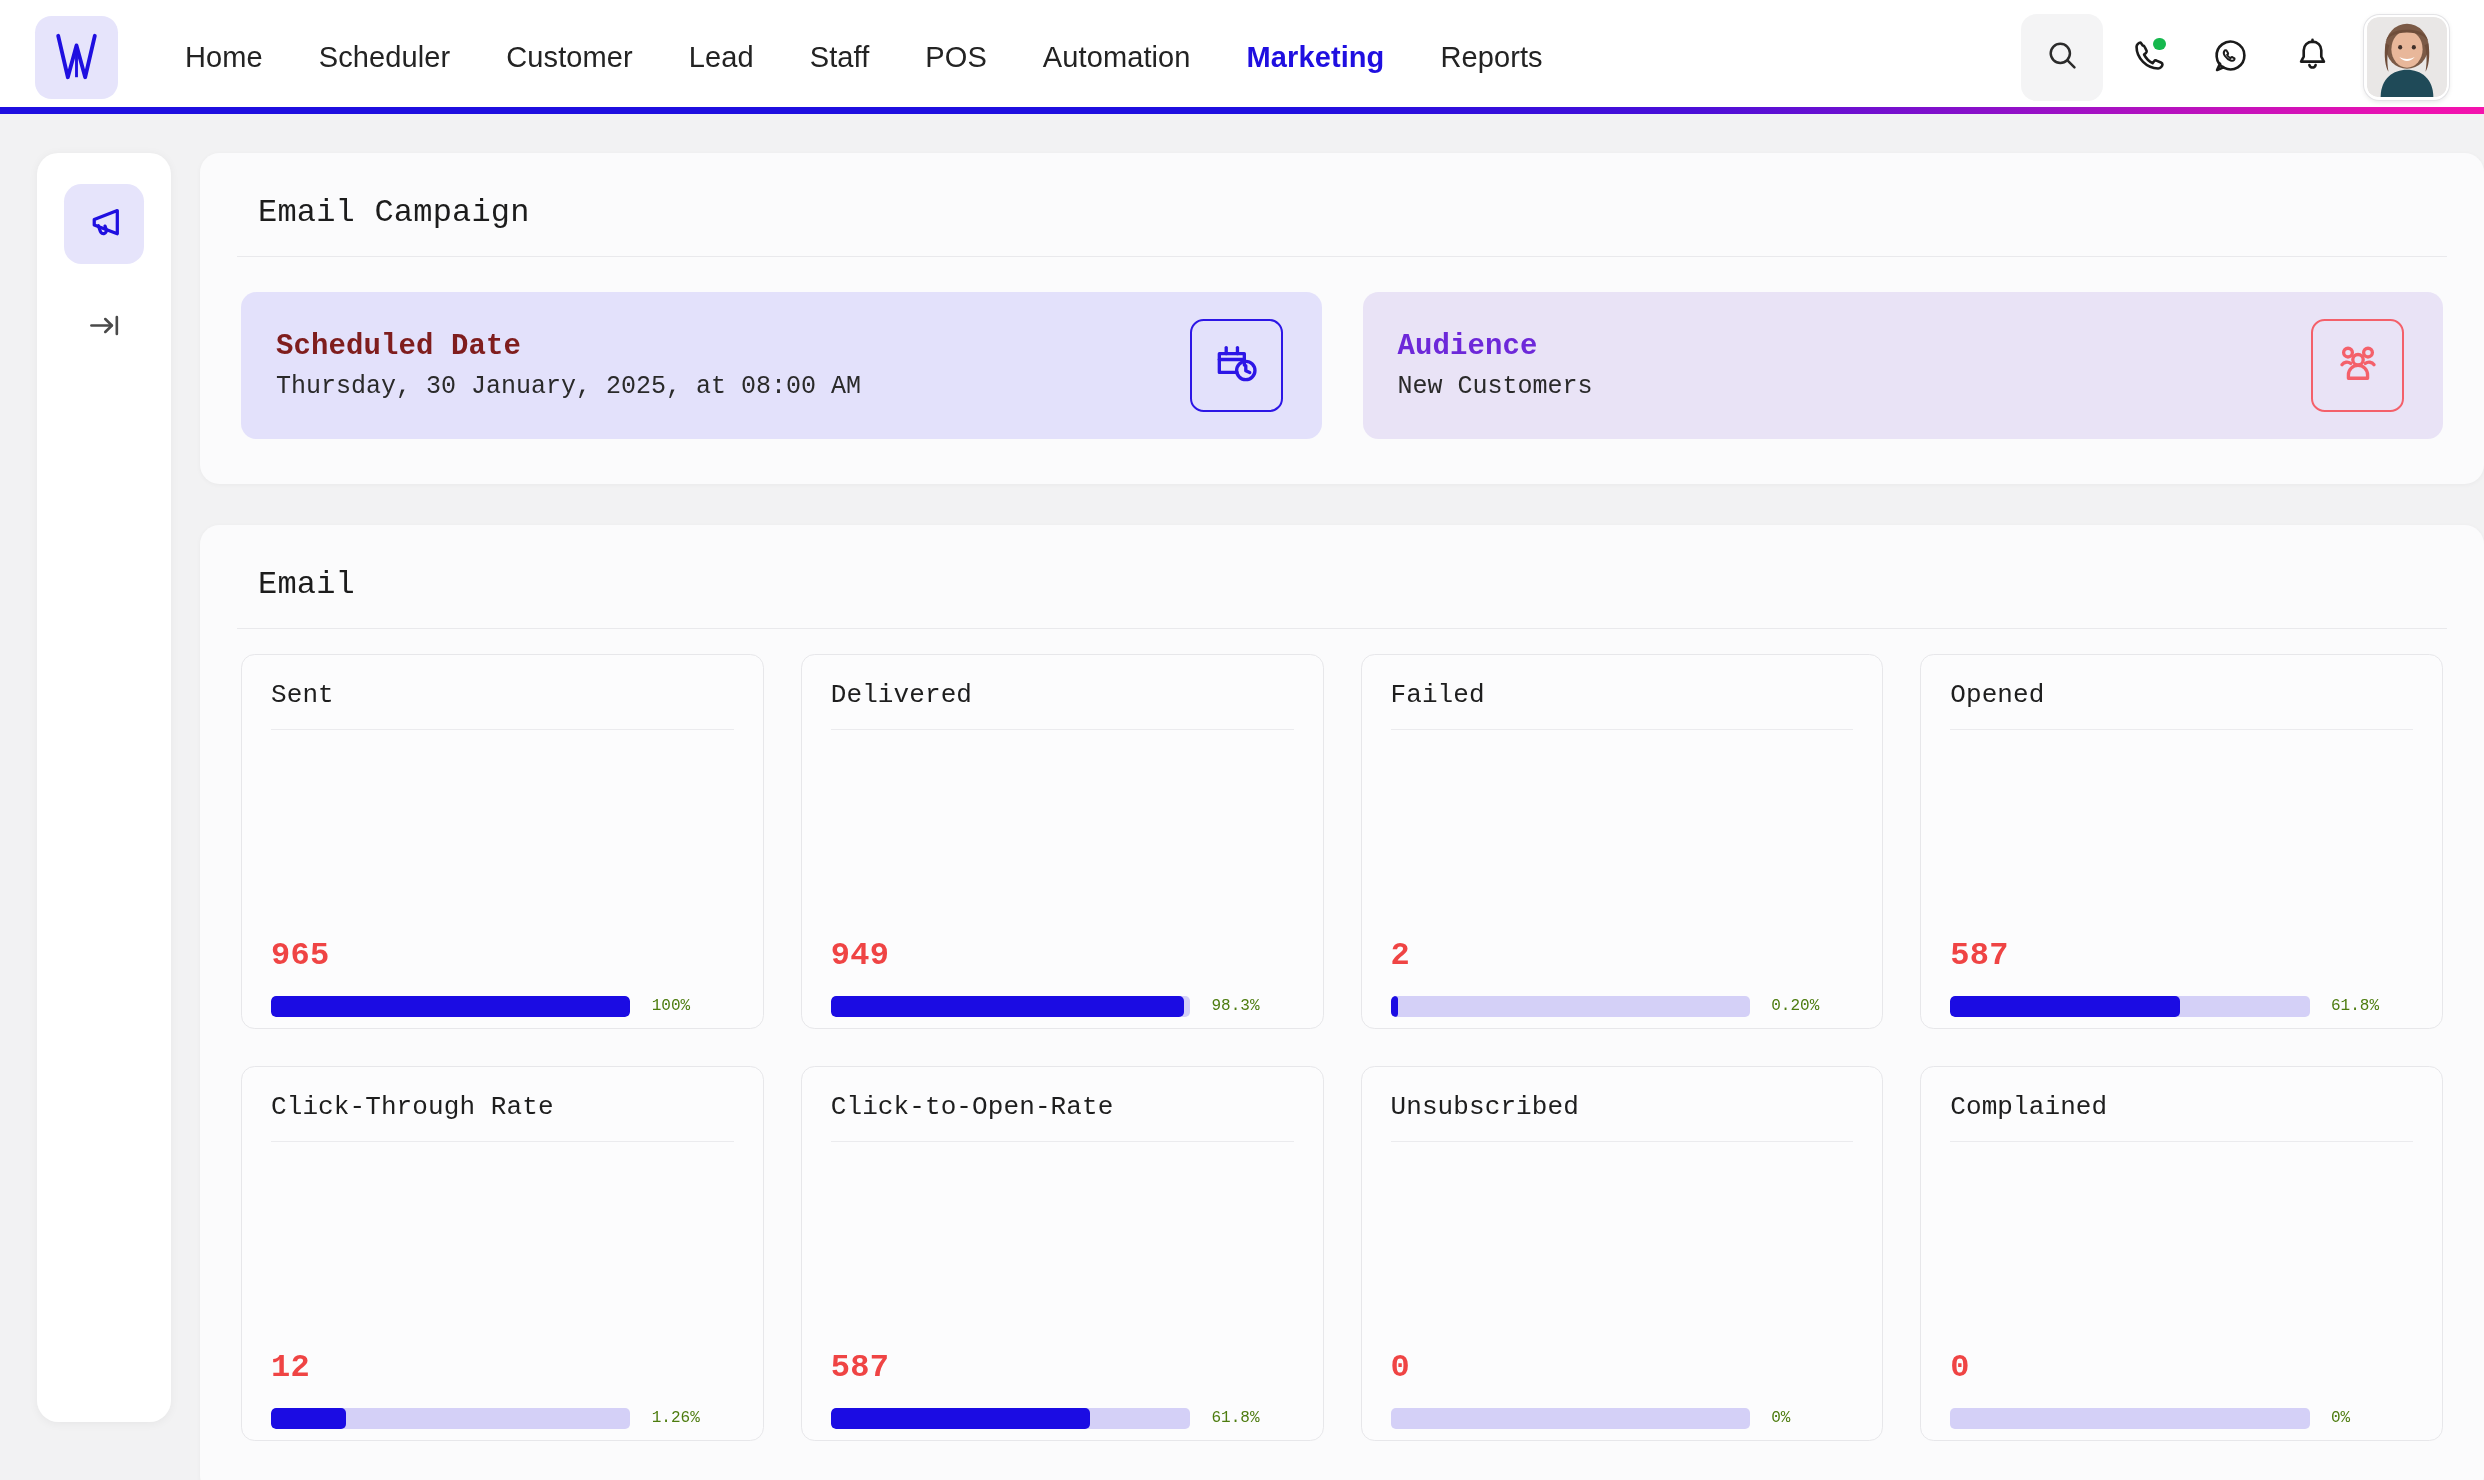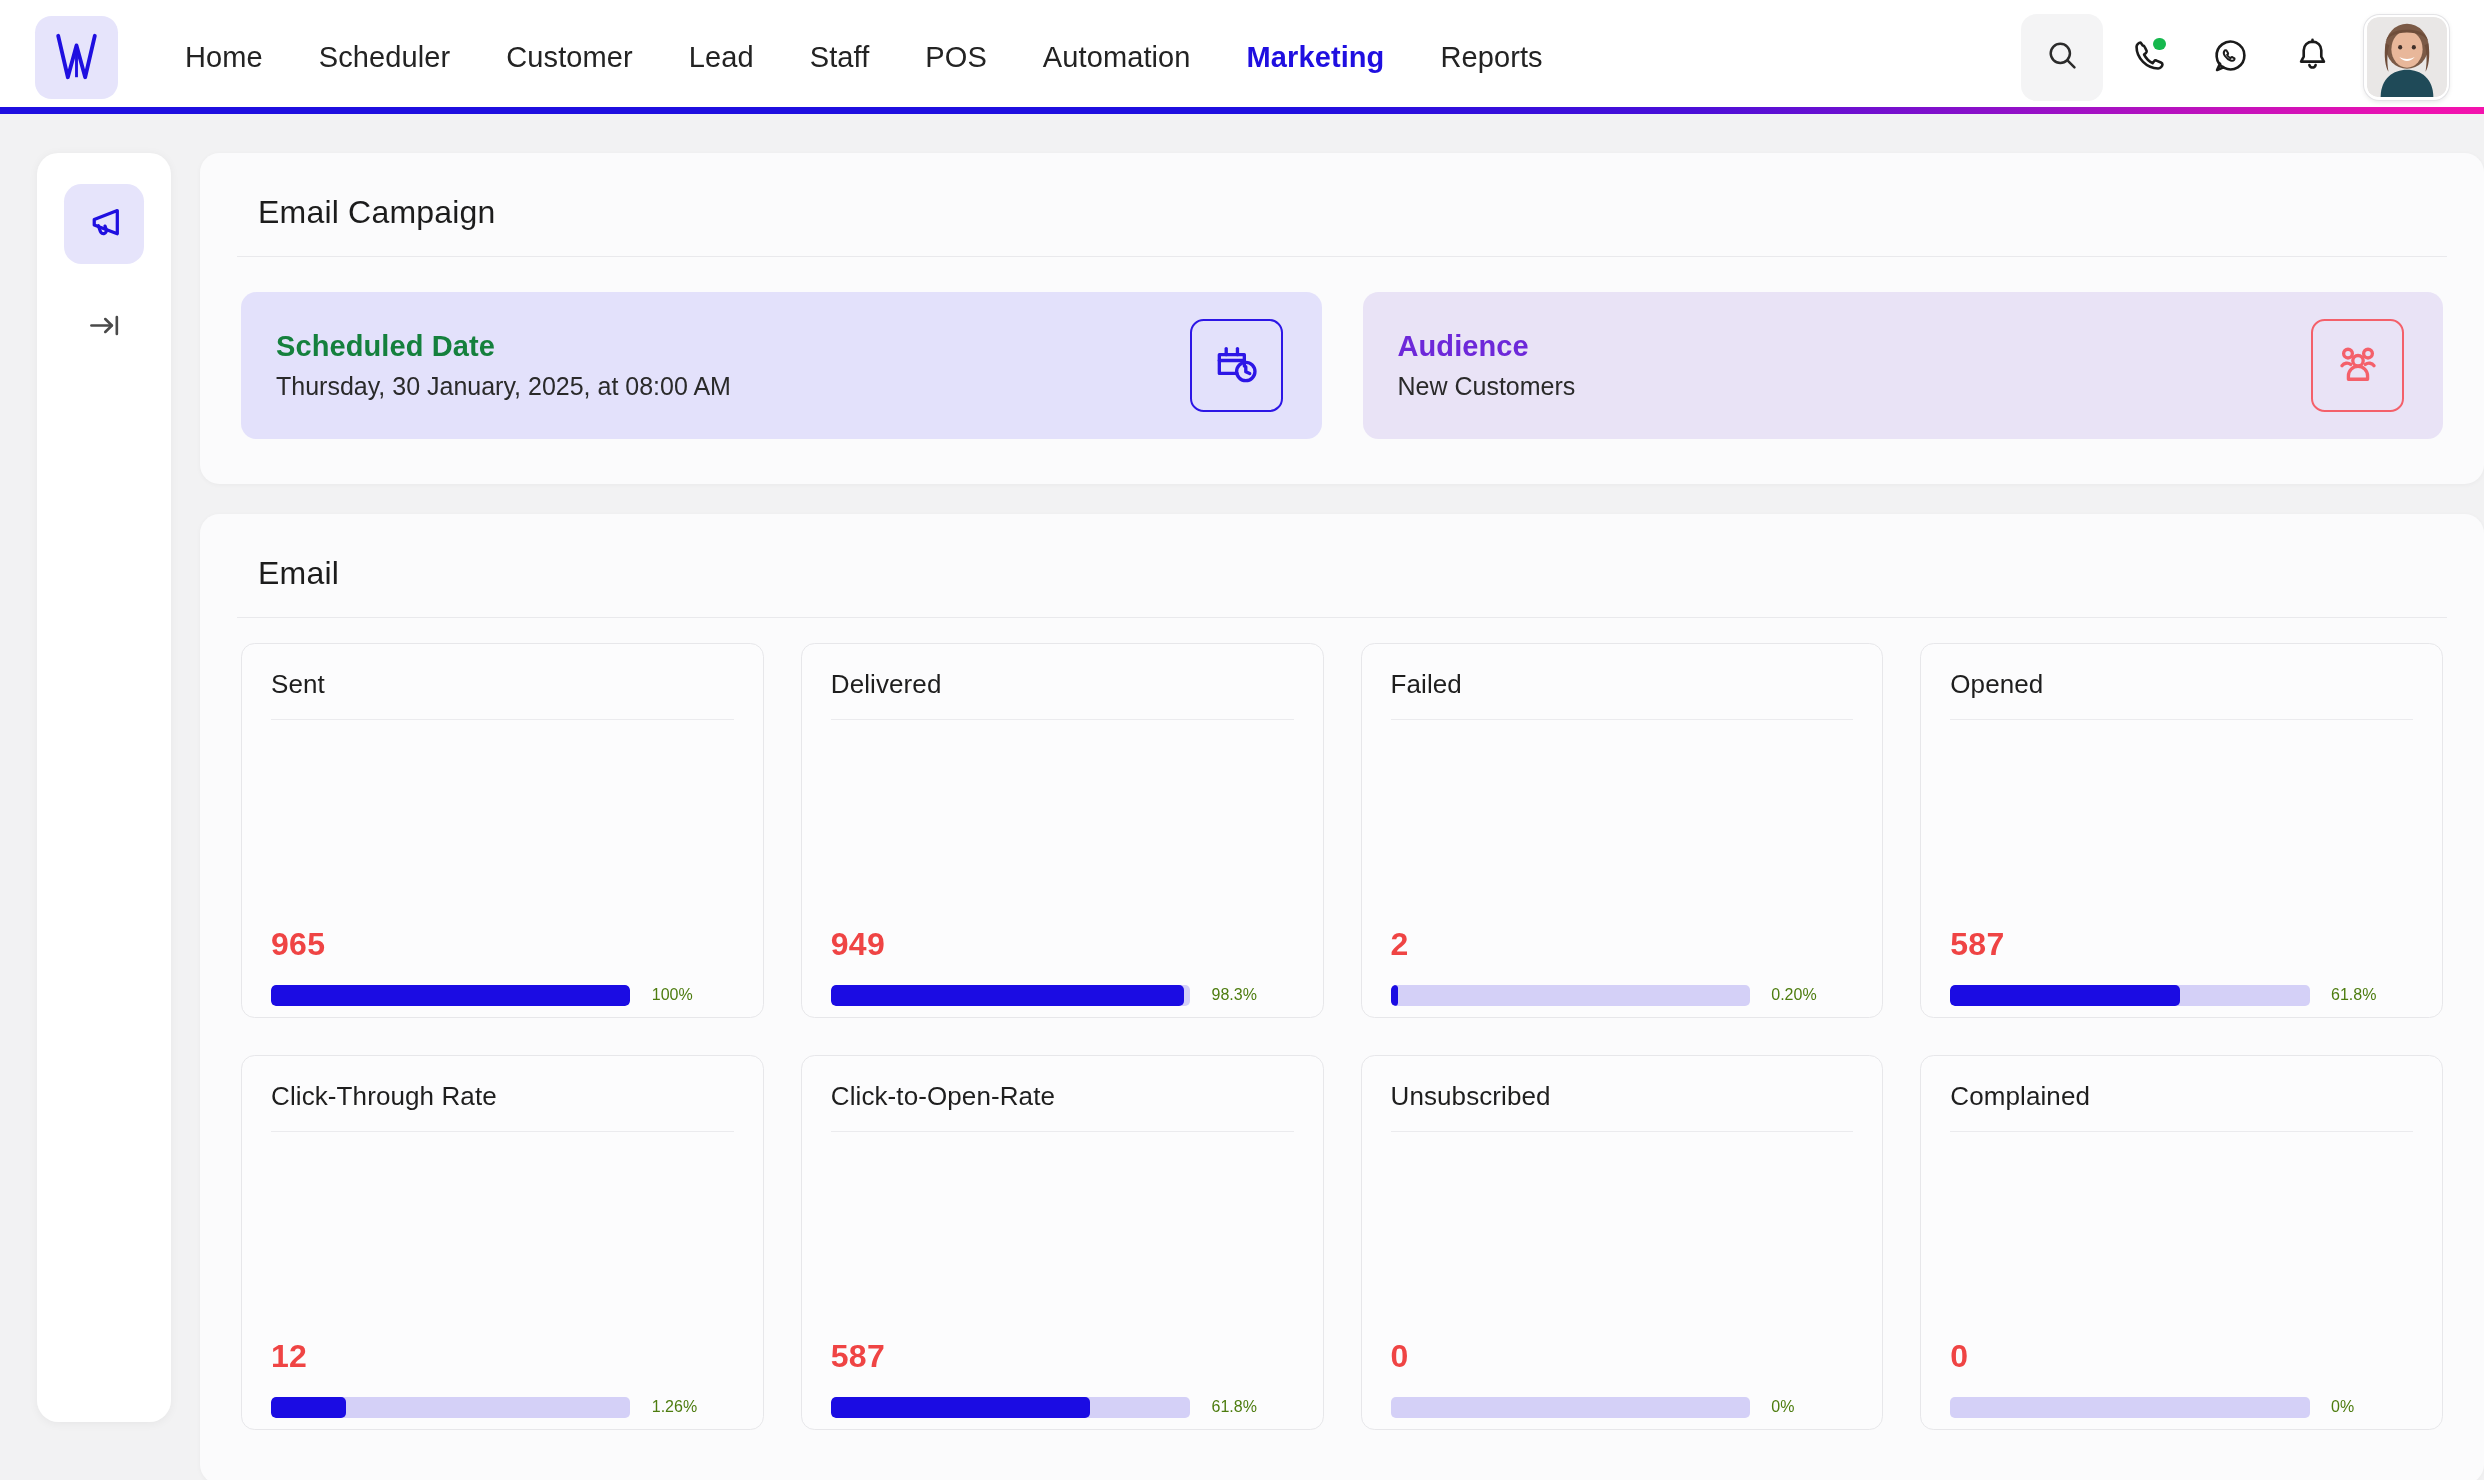--- a/index.html
+++ b/index.html
@@ -138,21 +138,22 @@
   }
   .rail-item.active { background: #e6e4fb; }
 
   
   .main {
     flex: 1 1 auto;
     margin-left: 29px;
     margin-right: 0px;
     display: flex;
     flex-direction: column;
-    gap: 30px;
+    gap: 41px;
+    font-family: Liberation Mono, monospace;
   }
 
   .panel {
     background: #fbfbfc;
     border-radius: 19.4px;
     box-shadow: 0 1px 4.9px rgba(0,0,0,0.04);
   }
 
   .panel-head {
     padding: 41px 58px 25px 58px;
@@ -185,21 +186,21 @@
   }
   .summary-card.scheduled { background: #e3e1fb; }
   .summary-card.audience  { background: #e9e3f6; }
 
   .summary-label {
     font-size: 29px;
     font-weight: bold;
     letter-spacing: 0.1px;
     margin-bottom: 9.7px;
   }
-  .summary-card.scheduled .summary-label { color: #15803d; }
+  .summary-card.scheduled .summary-label { color: #7f1d1d; }
   .summary-card.audience  .summary-label { color: #6d28d9; }
   .summary-value {
     font-size: 25px;
     color: #2a2a2a;
   }
   .summary-icon {
     width: 93px; height: 93px;
     border-radius: 13.6px;
     display:flex; align-items:center; justify-content:center;
     flex: 0 0 auto;

